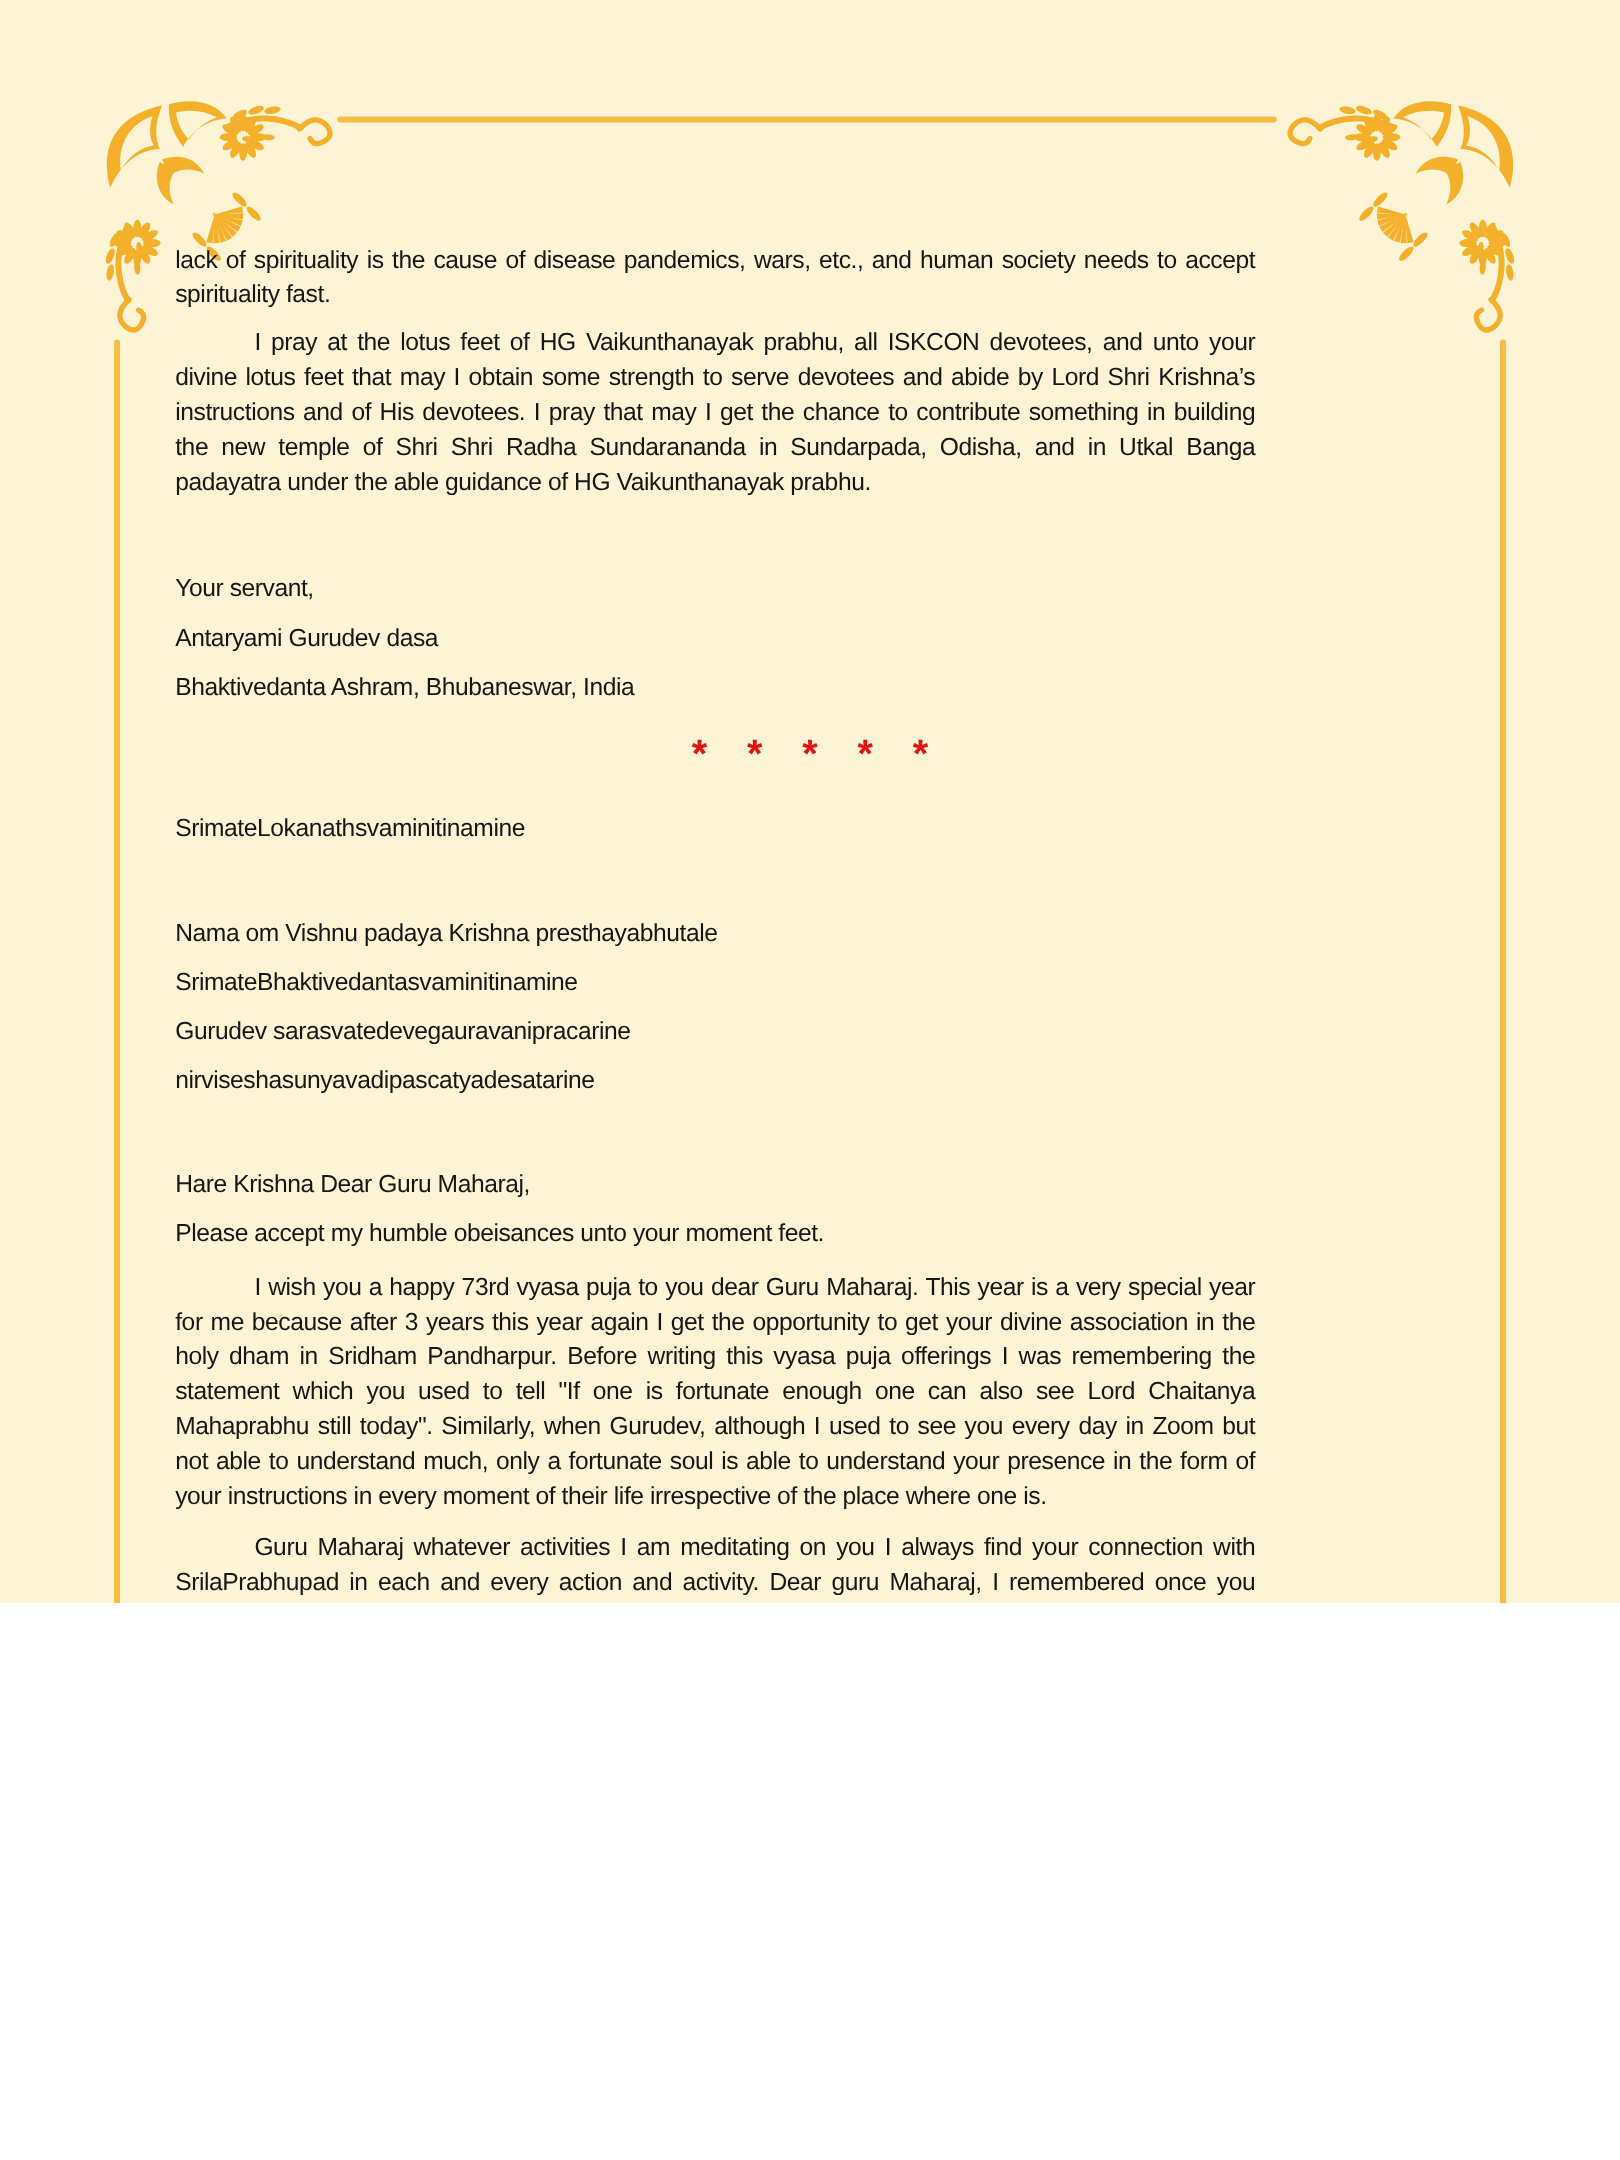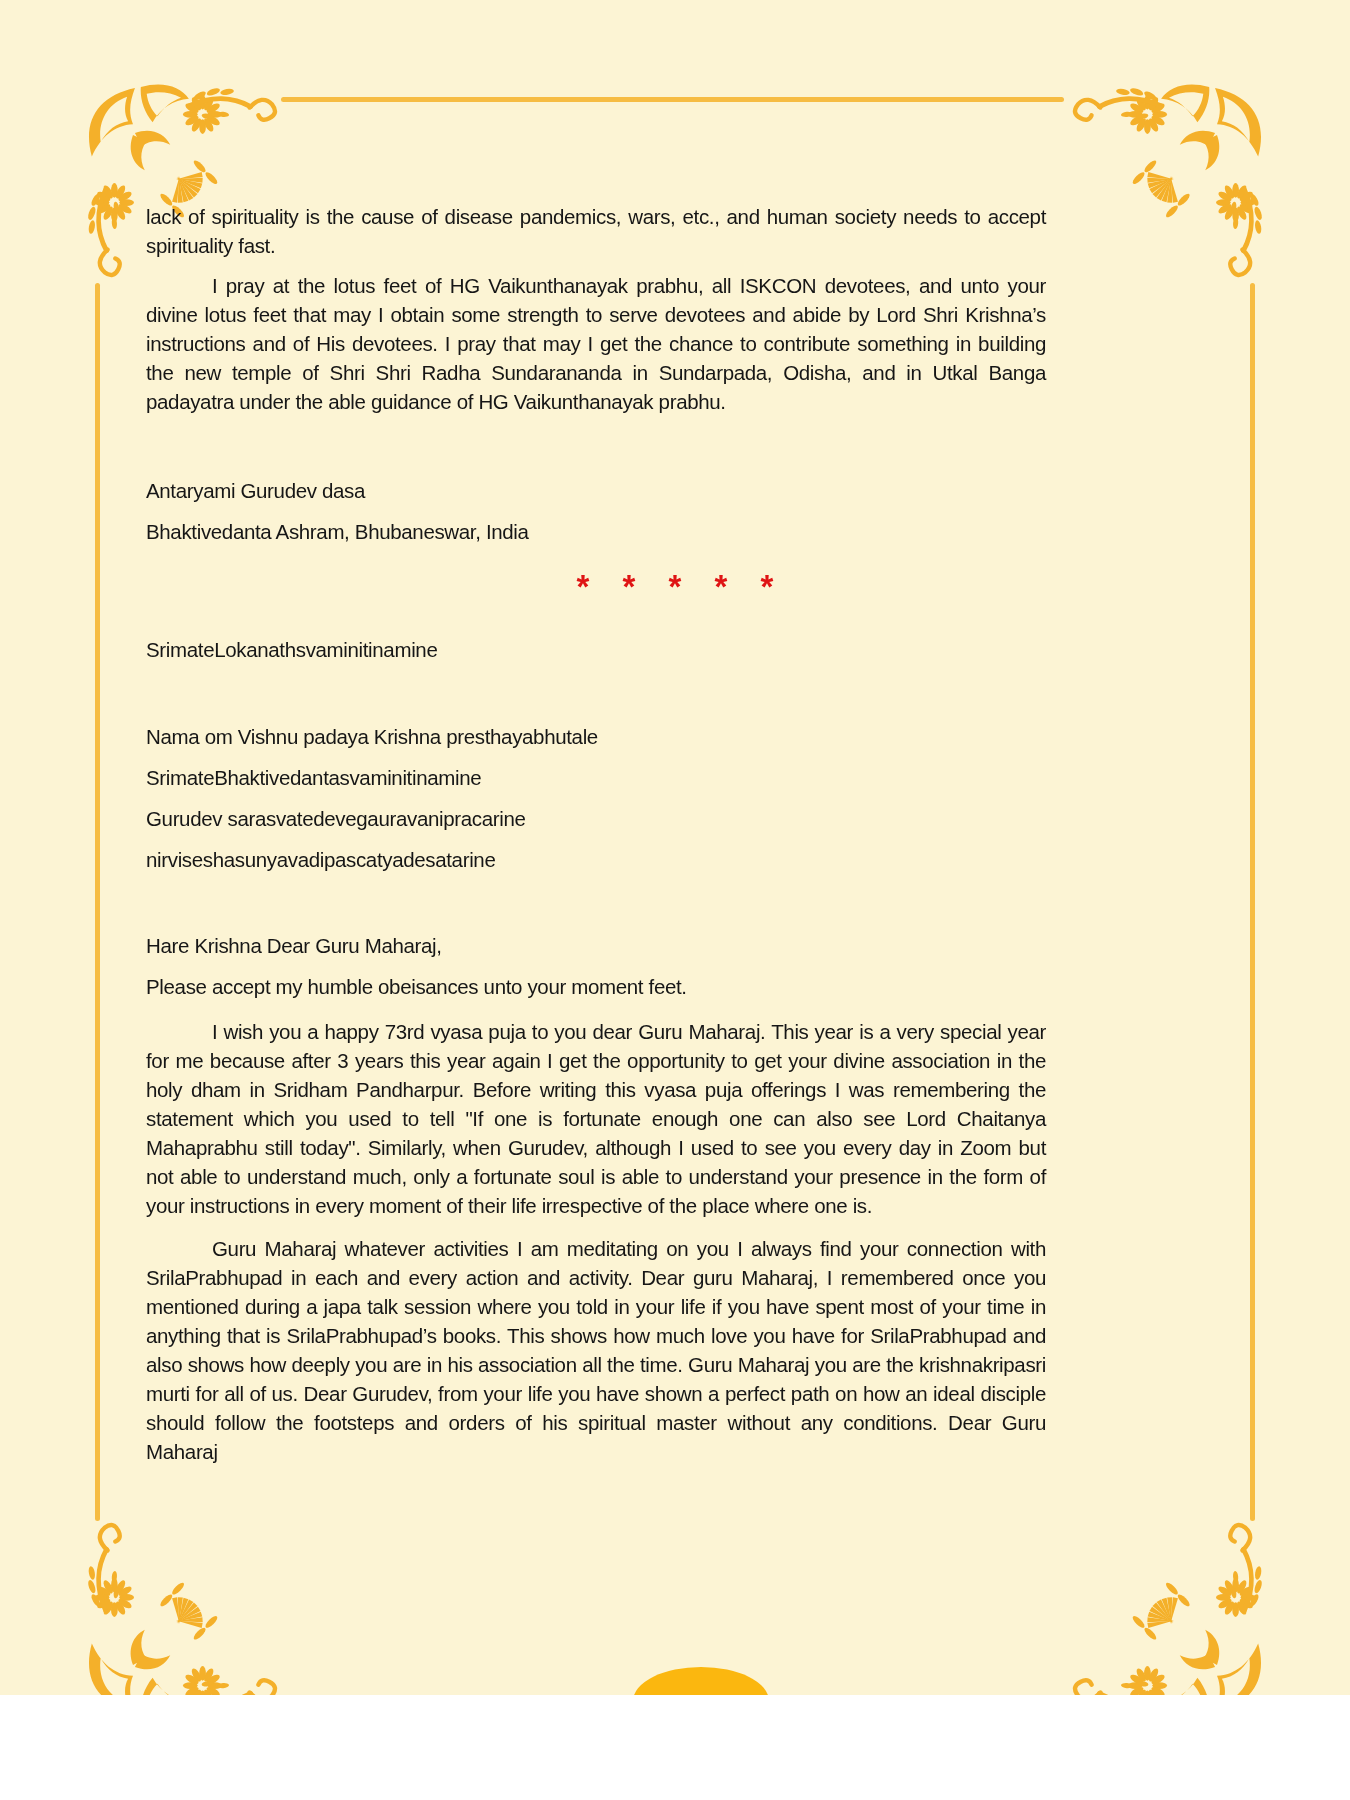--- a/index.html
+++ b/index.html
@@ -1,18 +1,18 @@
 <!DOCTYPE html>
 <html><head>
 <meta charset="utf-8">
 <style>
   html,body{margin:0;padding:0;}
   #page{
     position:relative;
-    width:1350px;height:1695px;
+    width:1350px;height:1336px;
     background:#FCF4D4;
     font-family:"Liberation Sans","DejaVu Sans",sans-serif;
     color:#161616;
     overflow:hidden;
   }
   
   .borderline{position:absolute;background:#F6BC43;border-radius:3px;}
   .bl-top{left:281px;top:97px;width:783px;height:5px;}
   .bl-bottom{left:281px;top:1697px;width:783px;height:5px;}
   .bl-left{left:95px;top:283px;width:5px;height:1238px;}
@@ -128,20 +128,21 @@
     </svg>
   <div class="borderline bl-top"></div>
   <div class="borderline bl-bottom"></div>
   <div class="borderline bl-left"></div>
   <div class="borderline bl-right"></div>
 
   <div class="content">
     <p class="jp mb11">lack of spirituality is the cause of disease pandemics, wars, etc., and human society needs to accept spirituality fast.</p>
     <p class="jp ind mb60">I pray at the lotus feet of HG Vaikunthanayak prabhu, all ISKCON devotees, and unto your divine lotus feet that may I obtain some strength to serve devotees and abide by Lord Shri Krishna’s instructions and of His devotees. I pray that may I get the chance to contribute something in building the new temple of Shri Shri Radha Sundarananda in Sundarpada, Odisha, and in Utkal Banga padayatra under the able guidance of HG Vaikunthanayak prabhu.</p>
 
+    <p class="mb12">Your servant,</p>
     <p class="mb12">Antaryami Gurudev dasa</p>
     <p class="mb21">Bhaktivedanta Ashram, Bhubaneswar, India</p>
 
     <div class="separator mb28">* * * * *</div>
 
     <p class="mb58">SrimateLokanathsvaminitinamine</p>
 
     <p class="mb12">Nama om Vishnu padaya Krishna presthayabhutale</p>
     <p class="mb12">SrimateBhaktivedantasvaminitinamine</p>
     <p class="mb12">Gurudev sarasvatedevegauravanipracarine</p>

